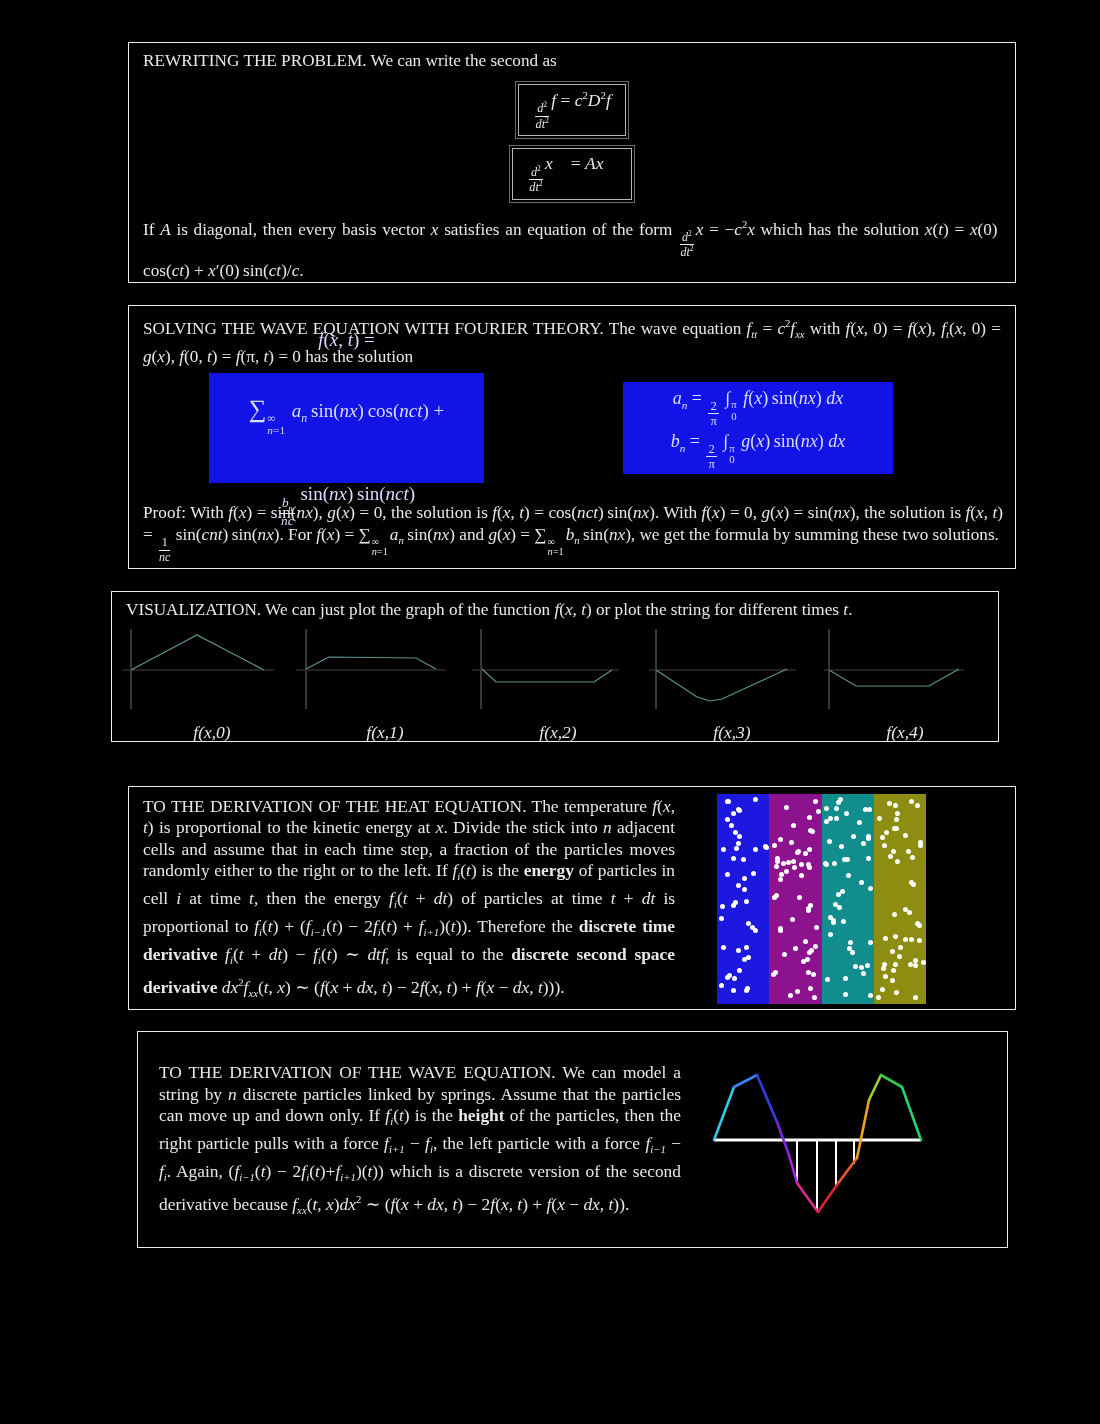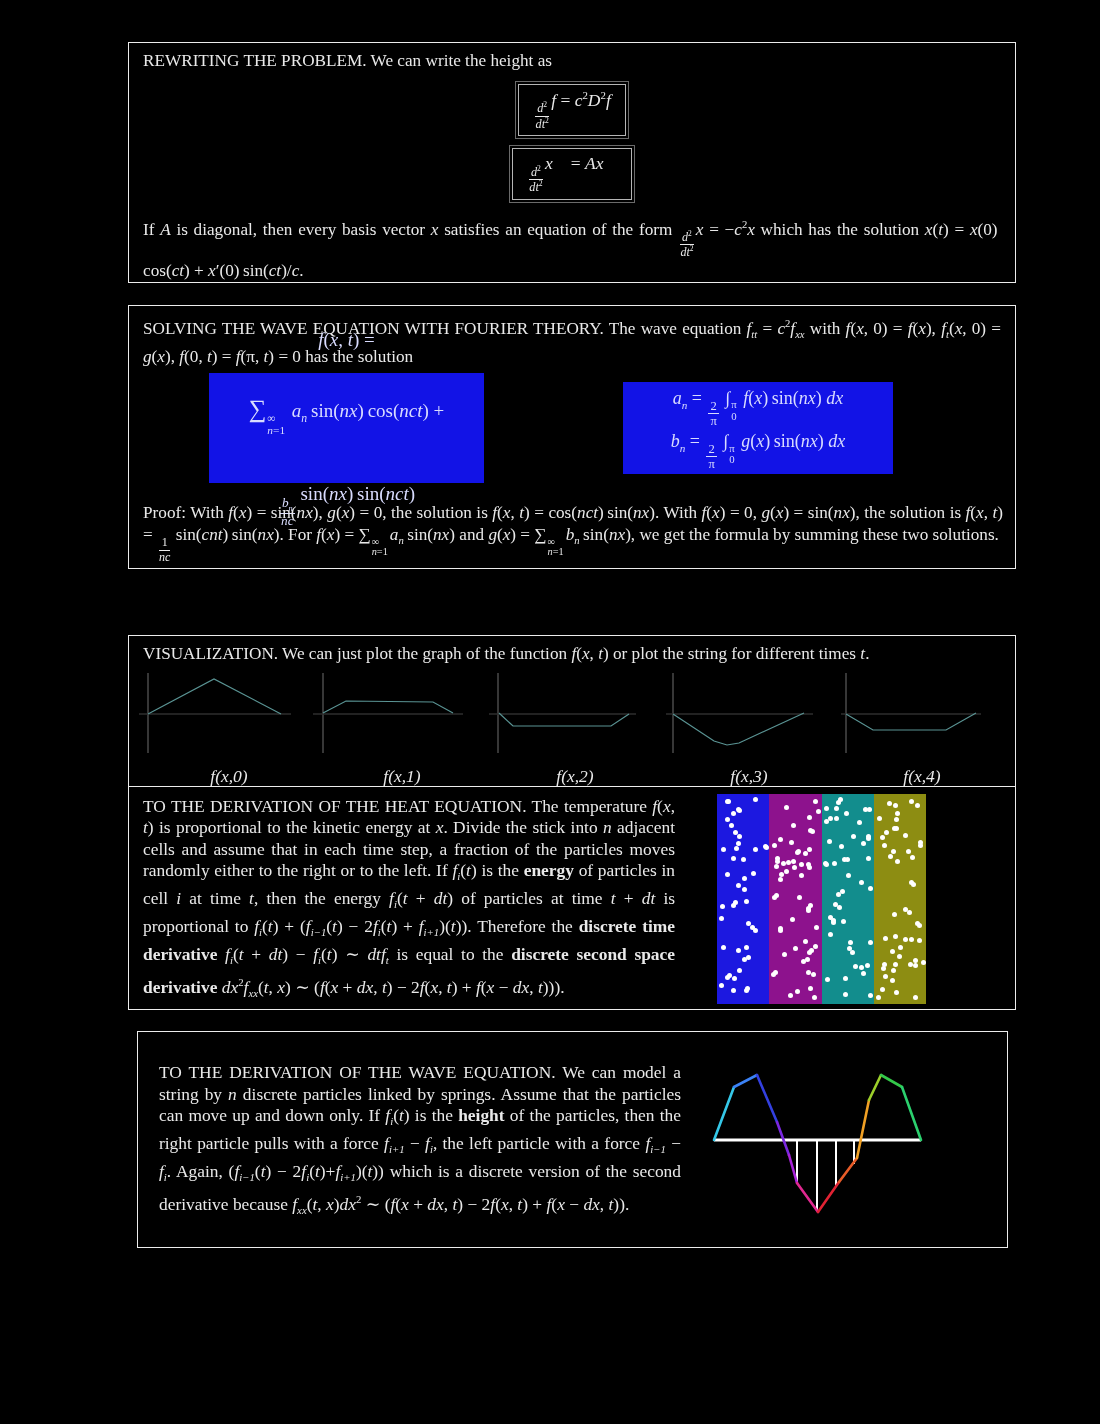--- a/index.html
+++ b/index.html
@@ -1,21 +1,21 @@
 <!DOCTYPE html>
 <html><head>
 <meta charset="utf-8">
 <style>
   html,body{margin:0;padding:0;background:#000;}
   body{width:1100px;height:1424px;position:relative;overflow:hidden;
        font-family:"Liberation Serif","DejaVu Serif",serif;color:#e9e9e9;}
   .box{position:absolute;box-sizing:border-box;border:1.5px solid #ececec;background:#000;}
   #box-rewriting{left:128px;top:42px;width:888px;height:241px;}
   #box-fourier{left:128px;top:305px;width:888px;height:264px;}
-  #box-viz{left:128px;top:591px;width:888px;height:173px;margin-top:44px;}
+  #box-viz{left:111px;top:591px;width:888px;height:151px;}
   #box-heat{left:128px;top:786px;width:888px;height:224px;}
   #box-wave{left:137px;top:1031px;width:871px;height:217px;}
   .pad{padding:7px 14px 0 14px;}
   p{margin:0;font-size:17.2px;line-height:22px;text-align:justify;}
   .ctr{text-align:center;margin:12px 0 10px 0;}
   .eqbox{display:inline-block;border:1px solid #b5b5b5;outline:1px solid #6a6a6a;outline-offset:2px;
          padding:4px 14px;font-size:17.5px;}
   i{font-style:italic;}
   sup{font-size:0.62em;} sub{font-size:0.62em;font-style:italic;}
   .fr{display:inline-flex;flex-direction:column;text-align:center;vertical-align:-0.5em;
@@ -37,21 +37,21 @@
   .dot{position:absolute;width:5px;height:5px;border-radius:50%;}
   #wave-text{position:absolute;left:21px;top:30px;width:522px;}
   #wave-text p{font-size:17.4px;line-height:21.6px;}
   #wave-svg{position:absolute;left:571px;top:28px;}
 </style>
 </head>
 <body>
 
 <section class="box" id="box-rewriting">
   <div class="pad">
-    <p>REWRITING THE PROBLEM. We can write the height as</p>
+    <p>REWRITING THE PROBLEM. We can write the second as</p>
     <div class="ctr">
       <span class="eqbox"><span class="fr">
             <span><i>d</i><sup>2</sup></span>
             <span><i>dt</i><sup>2</sup></span>
           </span><i>f</i> = <i>c</i><sup>2</sup><i>D</i><sup>2</sup><i>f</i></span>
     </div>
     <div class="ctr">
       <span class="eqbox"><span class="fr">
             <span><i>d</i><sup>2</sup></span>
             <span><i>dt</i><sup>2</sup></span>

